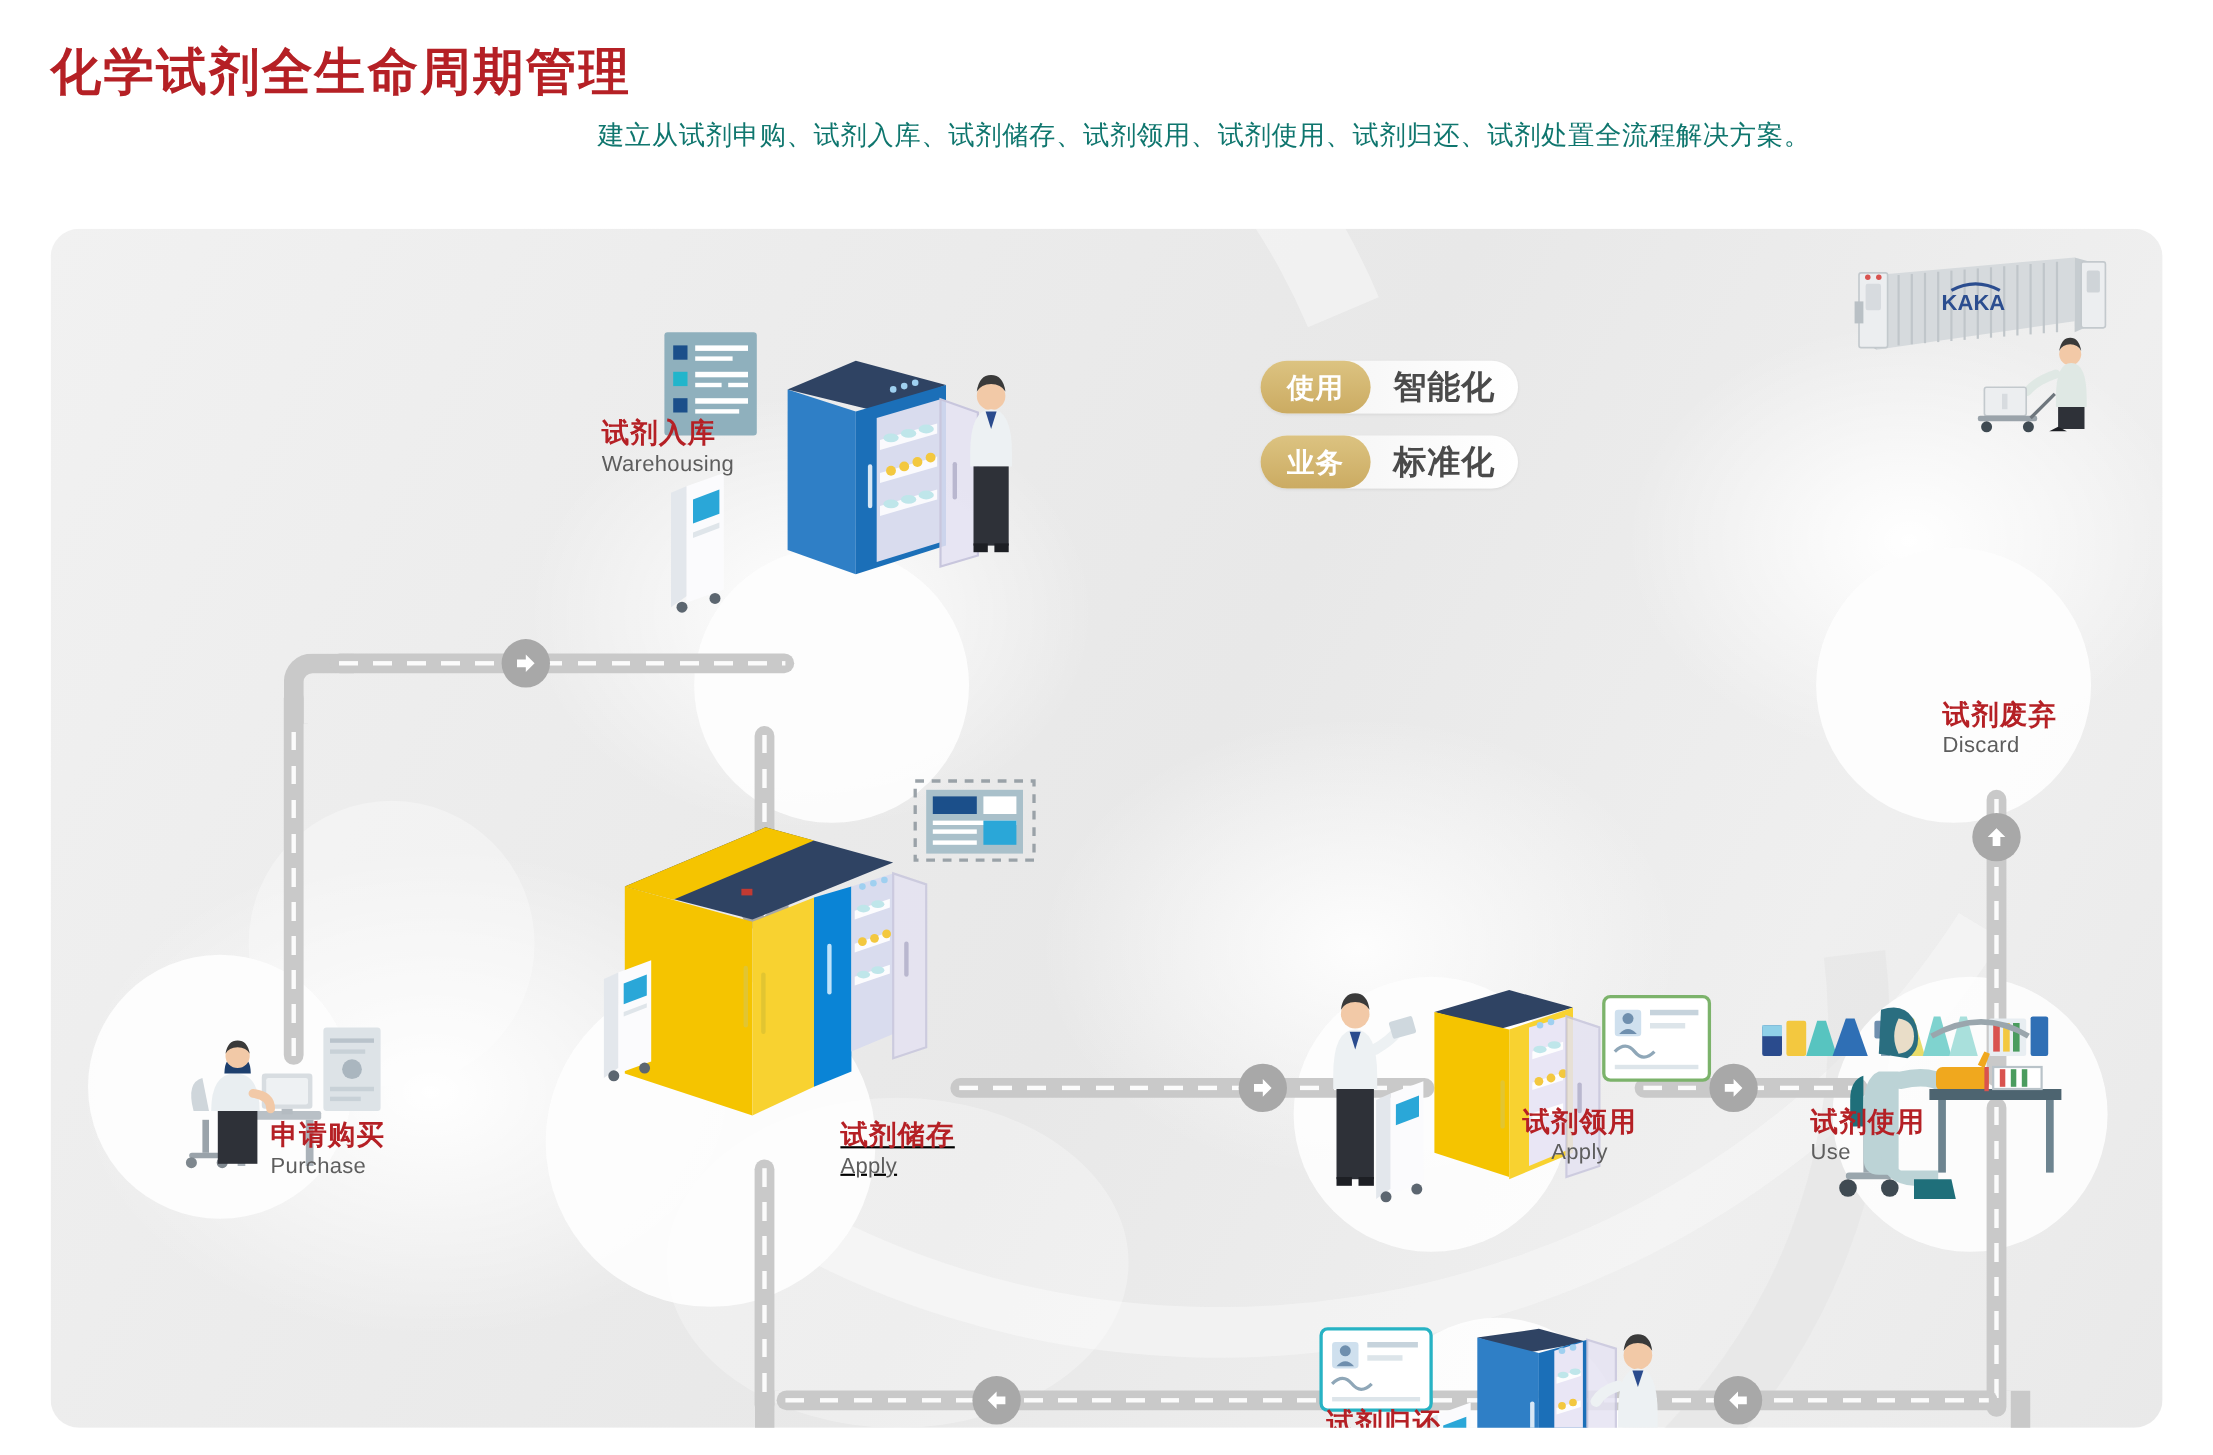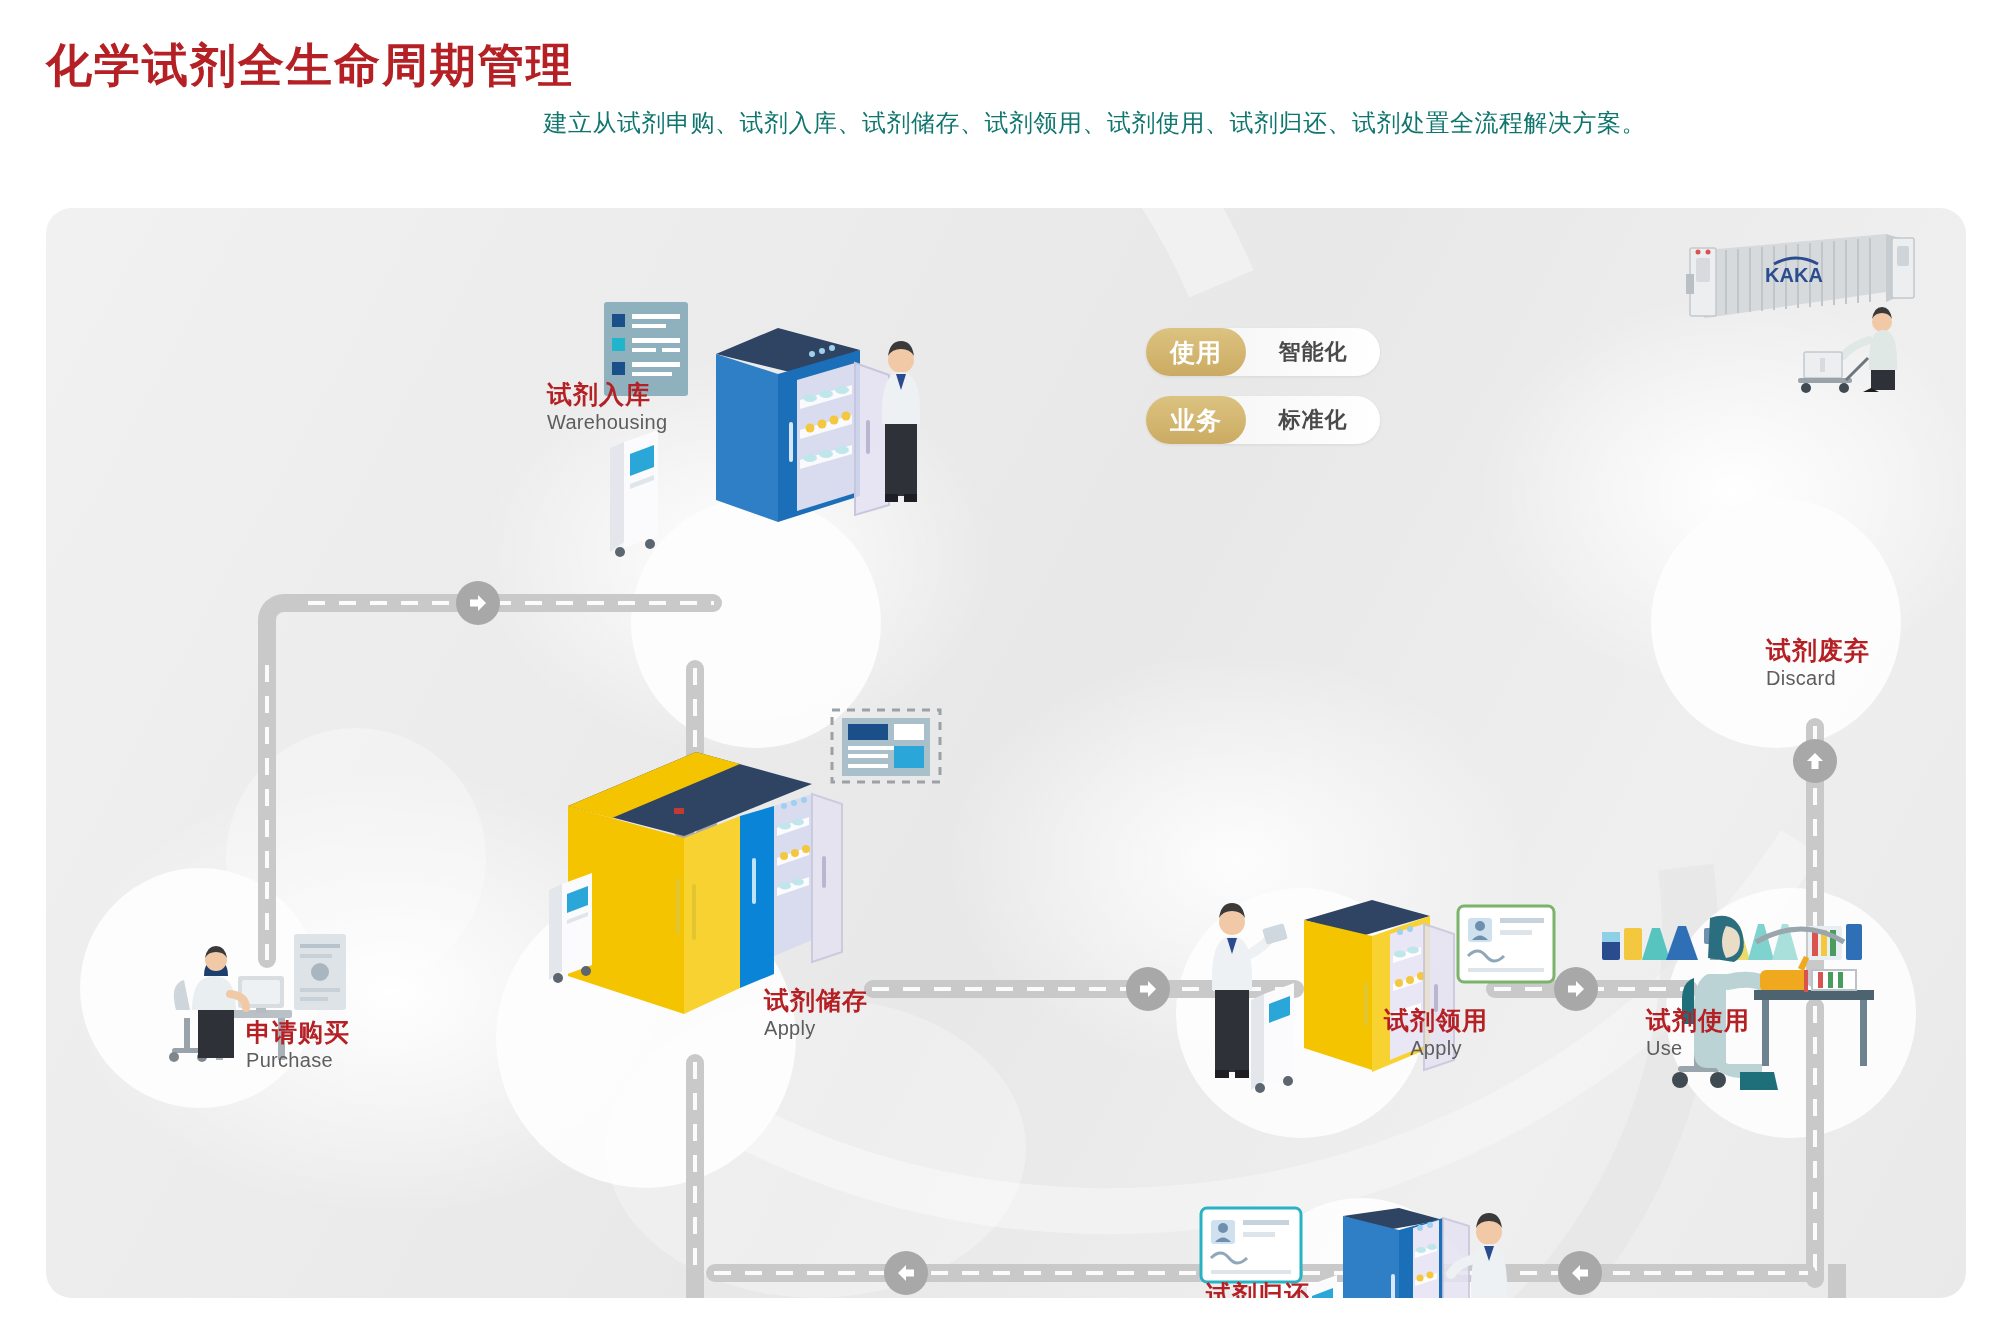--- a/index.html
+++ b/index.html
@@ -78,21 +78,21 @@
     border-radius:24px;background:linear-gradient(90deg,#f2f2f2,#fafafa 60%,#ffffff);
     box-shadow:0 1px 3px rgba(0,0,0,.08);
   }
   .badge .tag{
     width:100px;height:48px;border-radius:24px;
     background:linear-gradient(180deg,#dcc381,#cbab62);
     color:#ffffff;font-size:25px;font-weight:bold;
     display:flex;align-items:center;justify-content:center;letter-spacing:1px;
   }
   .badge .val{
-    flex:1;text-align:center;font-size:22px;font-weight:bold;color:#4a4a4a;letter-spacing:1px;
+    flex:1;text-align:center;font-size:30px;font-weight:bold;color:#4a4a4a;letter-spacing:1px;
   }
 
   
   .ill{position:absolute;}
   .ill svg{display:block;overflow:visible;}
 </style>
 </head>
 <body>
 
 <div id="header">
@@ -343,21 +343,21 @@
       <rect x="286" y="22" width="108" height="72" fill="none" stroke="#9aa2a8" stroke-width="3" stroke-dasharray="8 7"></rect>
       <rect x="296" y="30" width="88" height="58" fill="#a9c0ca"></rect>
       <rect x="302" y="36" width="40" height="16" fill="#1b4f8a"></rect>
       <rect x="348" y="36" width="30" height="16" fill="#ffffff"></rect>
       <rect x="302" y="58" width="76" height="4" fill="#ffffff"></rect>
       <rect x="302" y="66" width="40" height="4" fill="#ffffff"></rect>
       <rect x="348" y="58" width="30" height="22" fill="#2aa7d8"></rect>
       <rect x="302" y="76" width="40" height="4" fill="#ffffff"></rect>
     </svg>
   </div>
-  <div class="node-label" style="left:718px;top:778px;">
+  <div class="node-label" style="left:718px;top:810px;text-decoration:underline;">
     <div class="cn">试剂储存</div>
     <div class="en">Apply</div>
   </div>
 
   <div class="ill" style="left:1140px;top:690px;">
     <svg width="320" height="200" viewBox="0 0 320 200">
 
       <circle cx="46" cy="24" r="13" fill="#f2c9a7"></circle>
       <path d="M33 20 q2-15 13-15 t13 15 q-4-7-13-7 t-13 7z" fill="#3a3a3a"></path>
       <path d="M26 80 q0-42 20-42 t20 42 v12 h-40z" fill="#edf1f3"></path>

